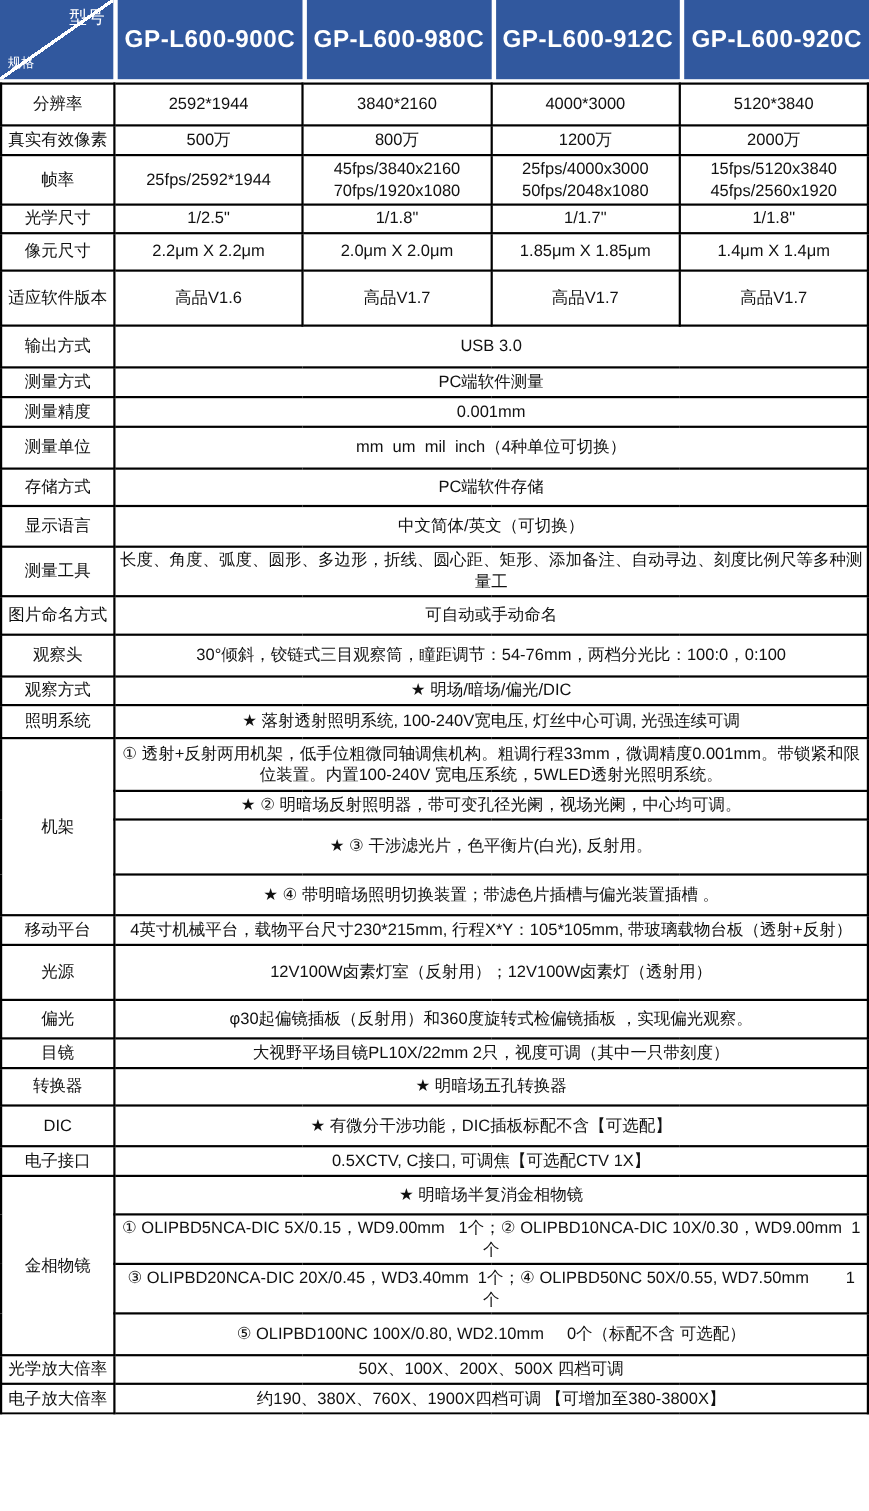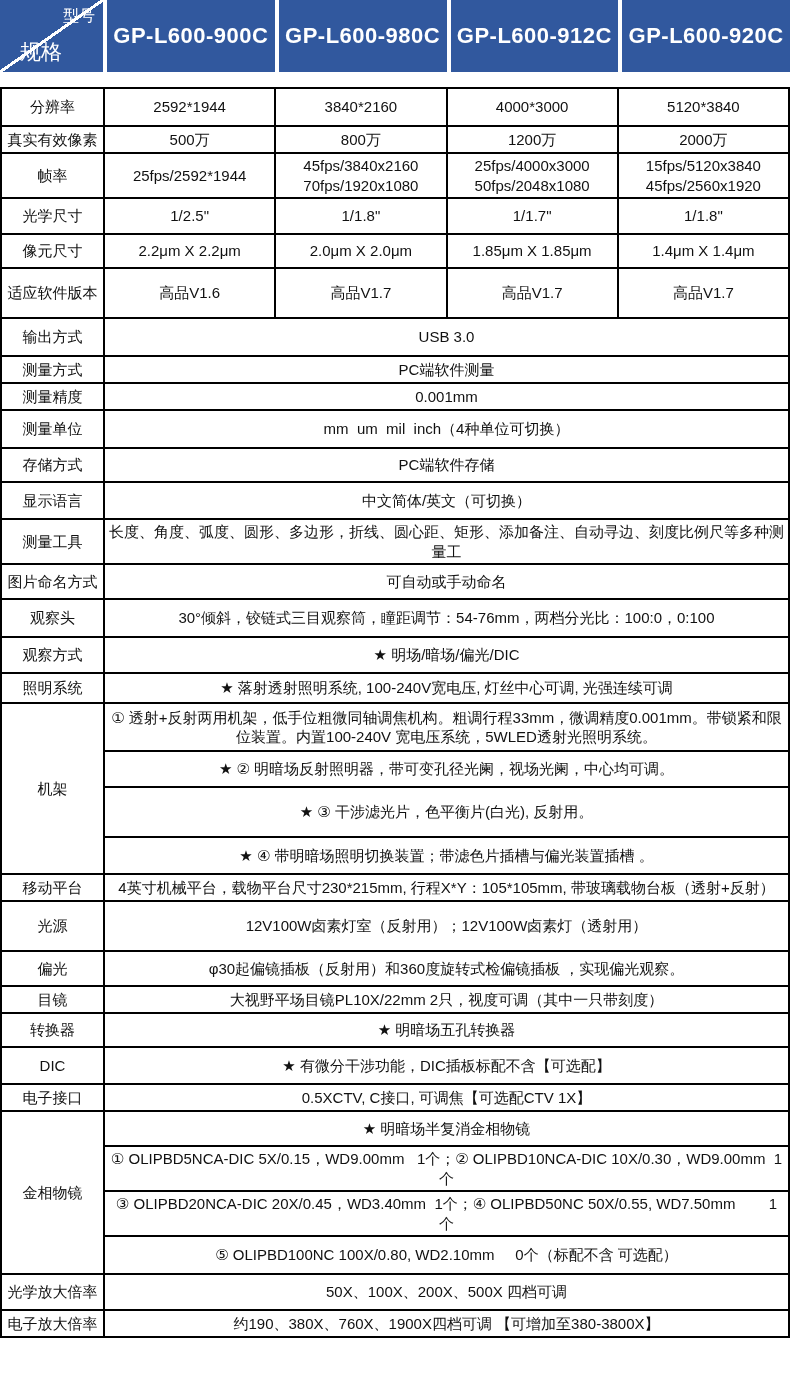--- a/index.html
+++ b/index.html
@@ -4,32 +4,32 @@
 <style>
   html,body{margin:0;padding:0;background:#ffffff;}
   body{
     width:790px;
     font-family:"Liberation Sans","DejaVu Sans",sans-serif;
     color:#111111;
   }
   .sheet{width:790px;}
 
   
-  .hdr{display:flex;gap:4px;height:72px;margin-bottom:15px;}
+  .hdr{display:flex;gap:4px;height:72px;margin-bottom:3px;}
   .corner{
     flex:0 0 103px;width:103px;position:relative;
     background:#31589e;color:#ffffff;
     background-image:linear-gradient(to bottom right,
       transparent calc(50% - 1.5px),
       #ffffff calc(50% - 1.5px),
       #ffffff calc(50% + 1.5px),
       transparent calc(50% + 1.5px));
   }
   .corner .top-lbl{position:absolute;top:6px;right:8px;font-size:16px;}
-  .corner .bot-lbl{position:absolute;bottom:6px;left:20px;font-size:21px;}
+  .corner .bot-lbl{position:absolute;bottom:6px;left:7px;font-size:12px;}
   .model{
     flex:1;background:#31589e;color:#ffffff;
     display:flex;align-items:center;justify-content:center;
     font-size:22px;font-weight:bold;letter-spacing:.5px;
   }
 
   
   table.grid{width:790px;border-collapse:collapse;table-layout:fixed;}
   col.c0{width:103px;}
   table.grid td{
@@ -37,21 +37,21 @@
     font-size:15px;line-height:1.3;
     text-align:center;vertical-align:middle;
     padding:2px 4px;
     white-space:pre-wrap;
     overflow:hidden;
   }
   td.lab{padding:2px 1px;border-radius:13px;}
   td.left{text-align:left;padding-left:7px;}
   td.tight{padding-left:3px;padding-right:1px;margin-left:24px;}
 
-  tr.h30{height:30px}tr.h33{height:36px}tr.h34{height:34px}tr.h35{height:35px}
+  tr.h30{height:30px}tr.h33{height:26px}tr.h34{height:34px}tr.h35{height:35px}
   tr.h36{height:27px}tr.h37{height:37px}tr.h38{height:38px}tr.h39{height:27px}
   tr.h40{height:50px}tr.h41{height:41px}tr.h44{height:44px}tr.h48{height:48px}
 </style>
 </head>
 <body>
 
 <div class="sheet">
 
   <div class="hdr">
     <div class="corner">

